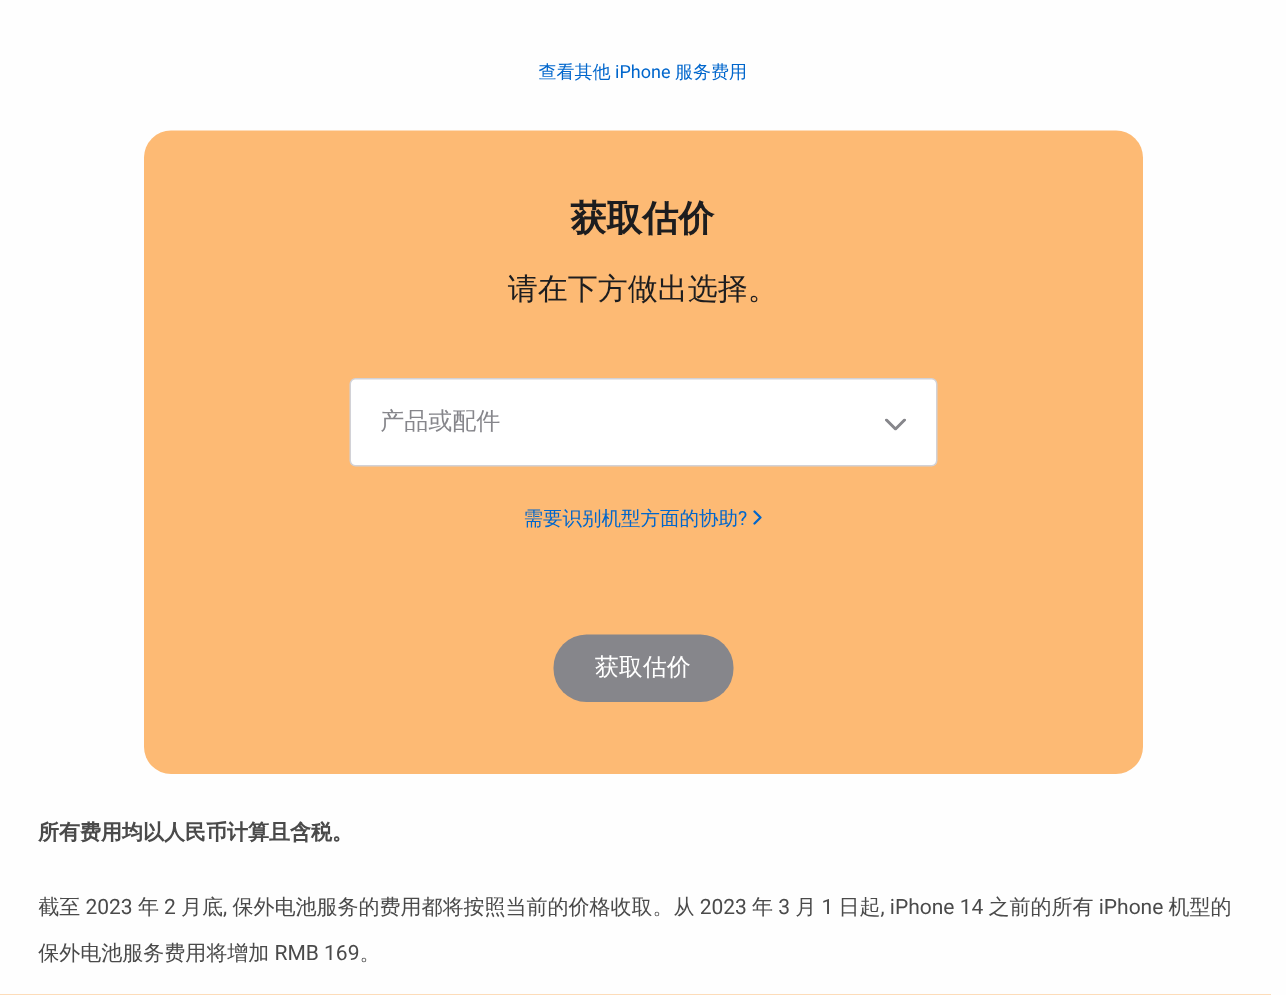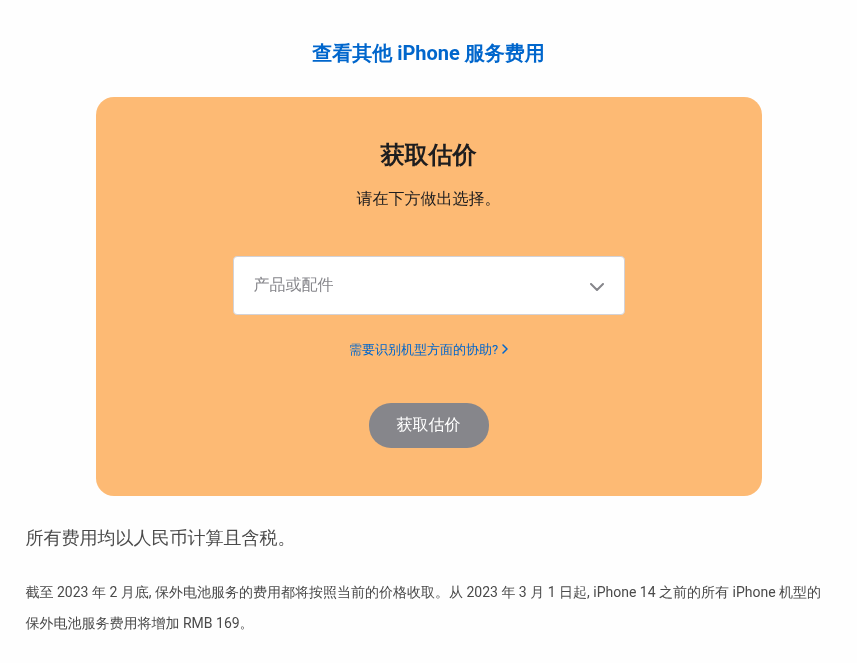--- a/index.html
+++ b/index.html
@@ -11,22 +11,22 @@
       font-family: -apple-system, BlinkMacSystemFont, "Segoe UI", Roboto, "Helvetica Neue", Arial, sans-serif;
       background: #fefefe;
       width: 857px;
       height: 663px;
       overflow: hidden;
     }
     .top-link {
       text-align: center;
       padding: 40px 0 30px;
       color: #0066cc;
-      font-size: 20px;
-      font-weight: 700;
+      font-size: 12px;
+      font-weight: 400;
     }
     .top-link a {
       color: #0066cc;
       text-decoration: none;
       cursor: pointer;
     }
     .card {
       width: 666px;
       margin: 0 auto;
       background: #fdba74;
@@ -34,21 +34,21 @@
       padding: 42px 50px 48px;
       text-align: center;
     }
     .card-title {
       font-size: 24px;
       font-weight: 600;
       color: #1d1d1f;
       margin-bottom: 18px;
     }
     .card-subtitle {
-      font-size: 16px;
+      font-size: 20px;
       color: #1d1d1f;
       margin-bottom: 46px;
     }
     .select-field {
       width: 392px;
       margin: 0 auto 22px;
       background: #fff;
       border: 1px solid #d2d2d7;
       border-radius: 4px;
       padding: 18px 20px;
@@ -67,45 +67,46 @@
     }
     .help-link {
       color: #0066cc;
       font-size: 13px;
       text-decoration: none;
       cursor: pointer;
       display: inline-flex;
       align-items: center;
       gap: 4px;
       margin-top: 4px;
-      margin-bottom: 44px;
+      margin-bottom: 68px;
     }
     .help-link .chev-right {
       font-size: 12px;
     }
     .submit-btn {
       background: #86868b;
       color: #fff;
       border: none;
       border-radius: 22px;
       padding: 12px 28px;
       font-size: 16px;
       cursor: pointer;
     }
     .footer-text {
       max-width: 830px;
       margin: 28px auto 0;
       padding: 0 12px;
       text-align: left;
     }
     .footer-line1 {
-      font-size: 18px;
+      font-size: 14px;
       color: #4a4a4a;
       margin-bottom: 24px;
       line-height: 1.6;
+      font-weight: bold;
     }
     .footer-line2 {
       font-size: 14px;
       color: #4a4a4a;
       line-height: 2.2;
       position: relative;
     }
   </style>
 </head>
 <body>

